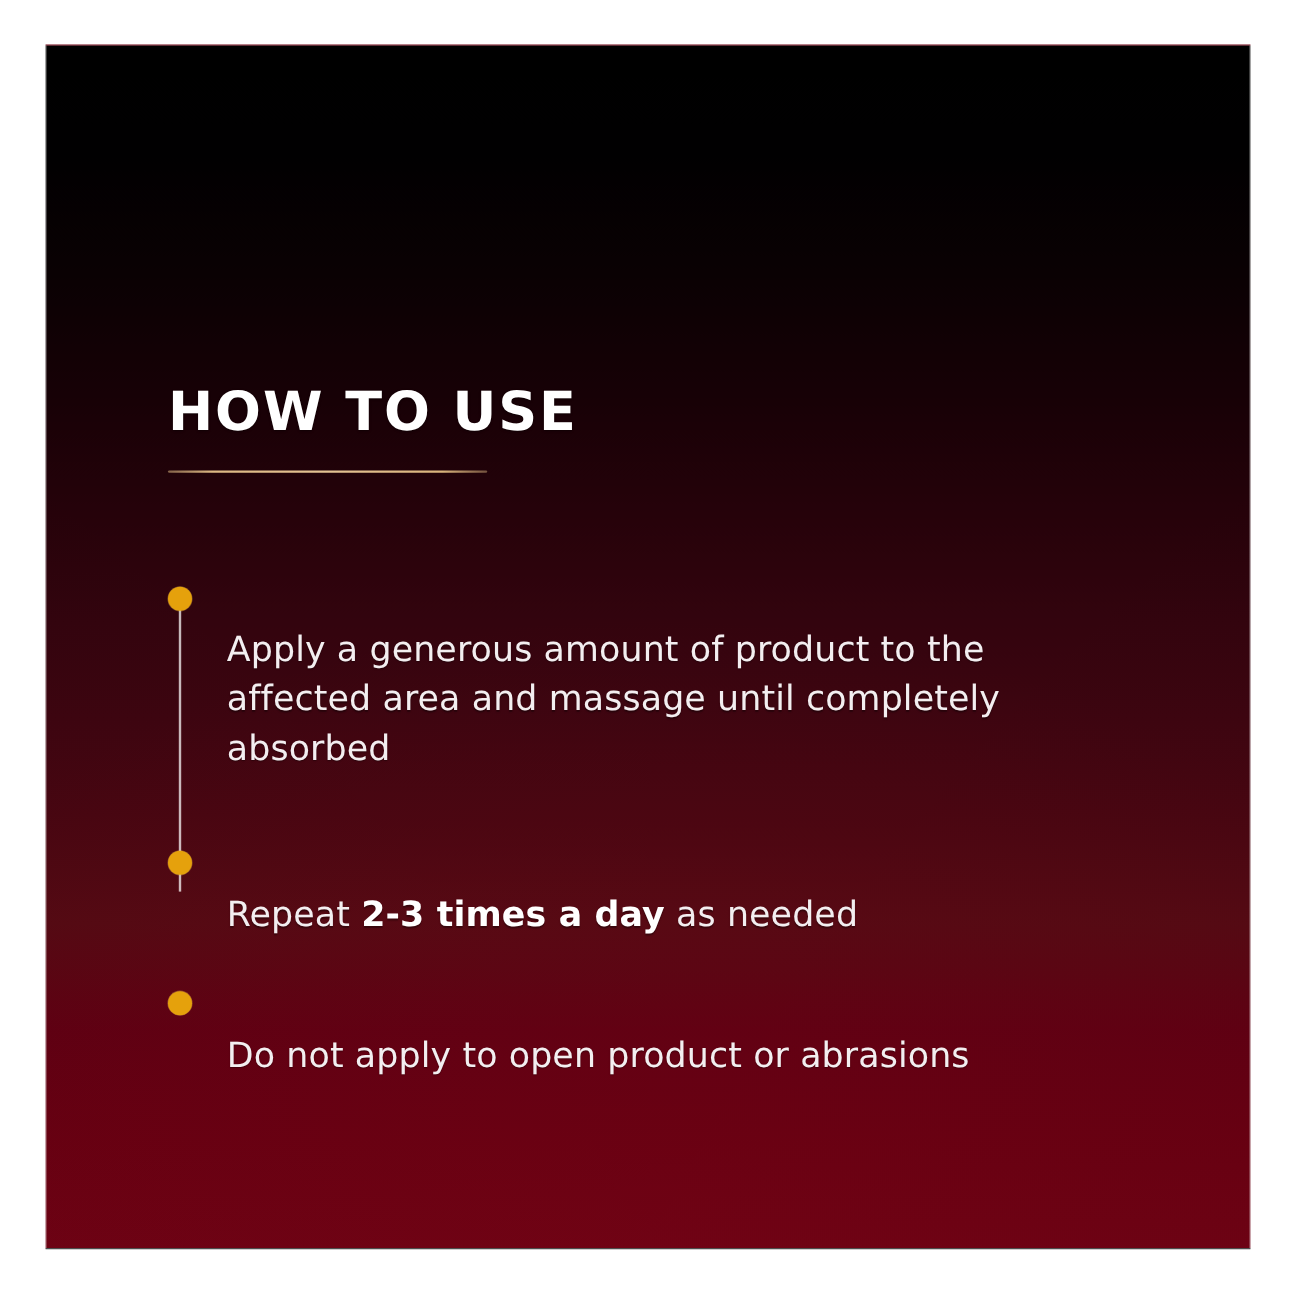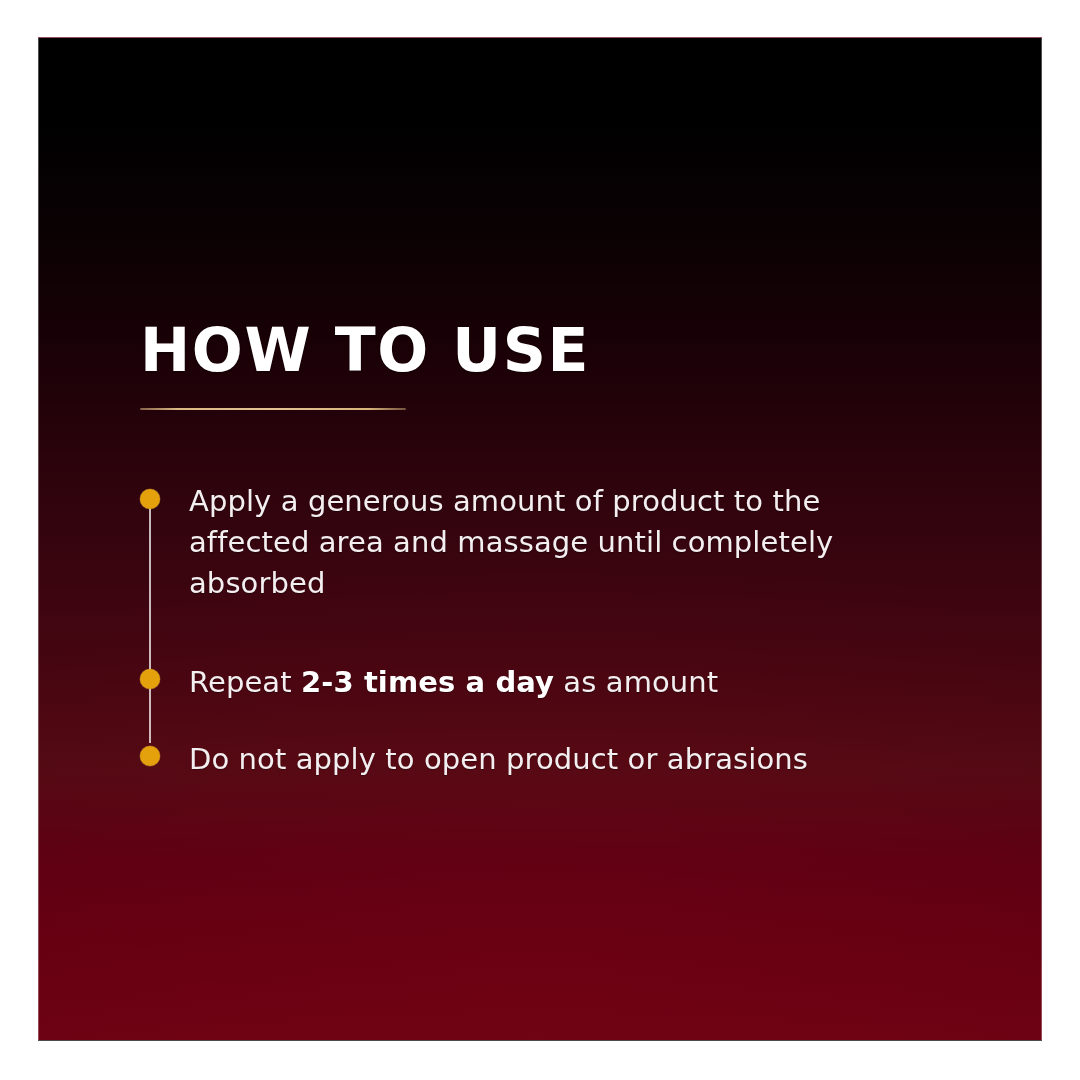--- a/index.html
+++ b/index.html
@@ -61,21 +61,21 @@
   
   #heading-block {
     position:absolute;
     left:101px;       
     top:281px;        
     z-index:3;
   }
 
   #heading-title {
     font-family:"DejaVu Sans", sans-serif;
-    font-size:60px;
+    font-size:45px;
     font-weight:700;
     letter-spacing:1.6px;
     color:#ffffff;
     line-height:1.05;
     white-space:nowrap;
     text-shadow:0 1px 2px rgba(0,0,0,0.45);
   }
 
   #heading-rule {
     margin-top:26px;
@@ -139,20 +139,21 @@
   .step-text {
     margin-left:29px;          
     font-family:"DejaVu Sans", sans-serif;
     font-size:29px;
     font-weight:400;
     line-height:41px;
     color:#f3eef0;
     letter-spacing:0.1px;
     max-width:700px;
     text-shadow:0 1px 1px rgba(0,0,0,0.35);
+    margin-top:40px;
   }
 
   .step-text b,
   .step-text strong {
     font-weight:700;
     color:#ffffff;
   }
 </style>
 </head>
 <body>
@@ -170,21 +171,21 @@
 
       <div id="steps-connector"></div>
 
       <div class="step-row r1">
         <span class="step-bullet"></span>
         <span class="step-text">Apply a generous amount of product to the affected area and massage until completely absorbed</span>
       </div>
 
       <div class="step-row r2">
         <span class="step-bullet"></span>
-        <span class="step-text"><span>Repeat </span><b>2-3 times a day</b><span> as amount</span></span>
+        <span class="step-text"><span>Repeat </span><b>2-3 times a day</b><span> as needed</span></span>
       </div>
 
       <div class="step-row r3">
         <span class="step-bullet"></span>
         <span class="step-text">Do not apply to open product or abrasions</span>
       </div>
 
     </div>
 
   </div>

